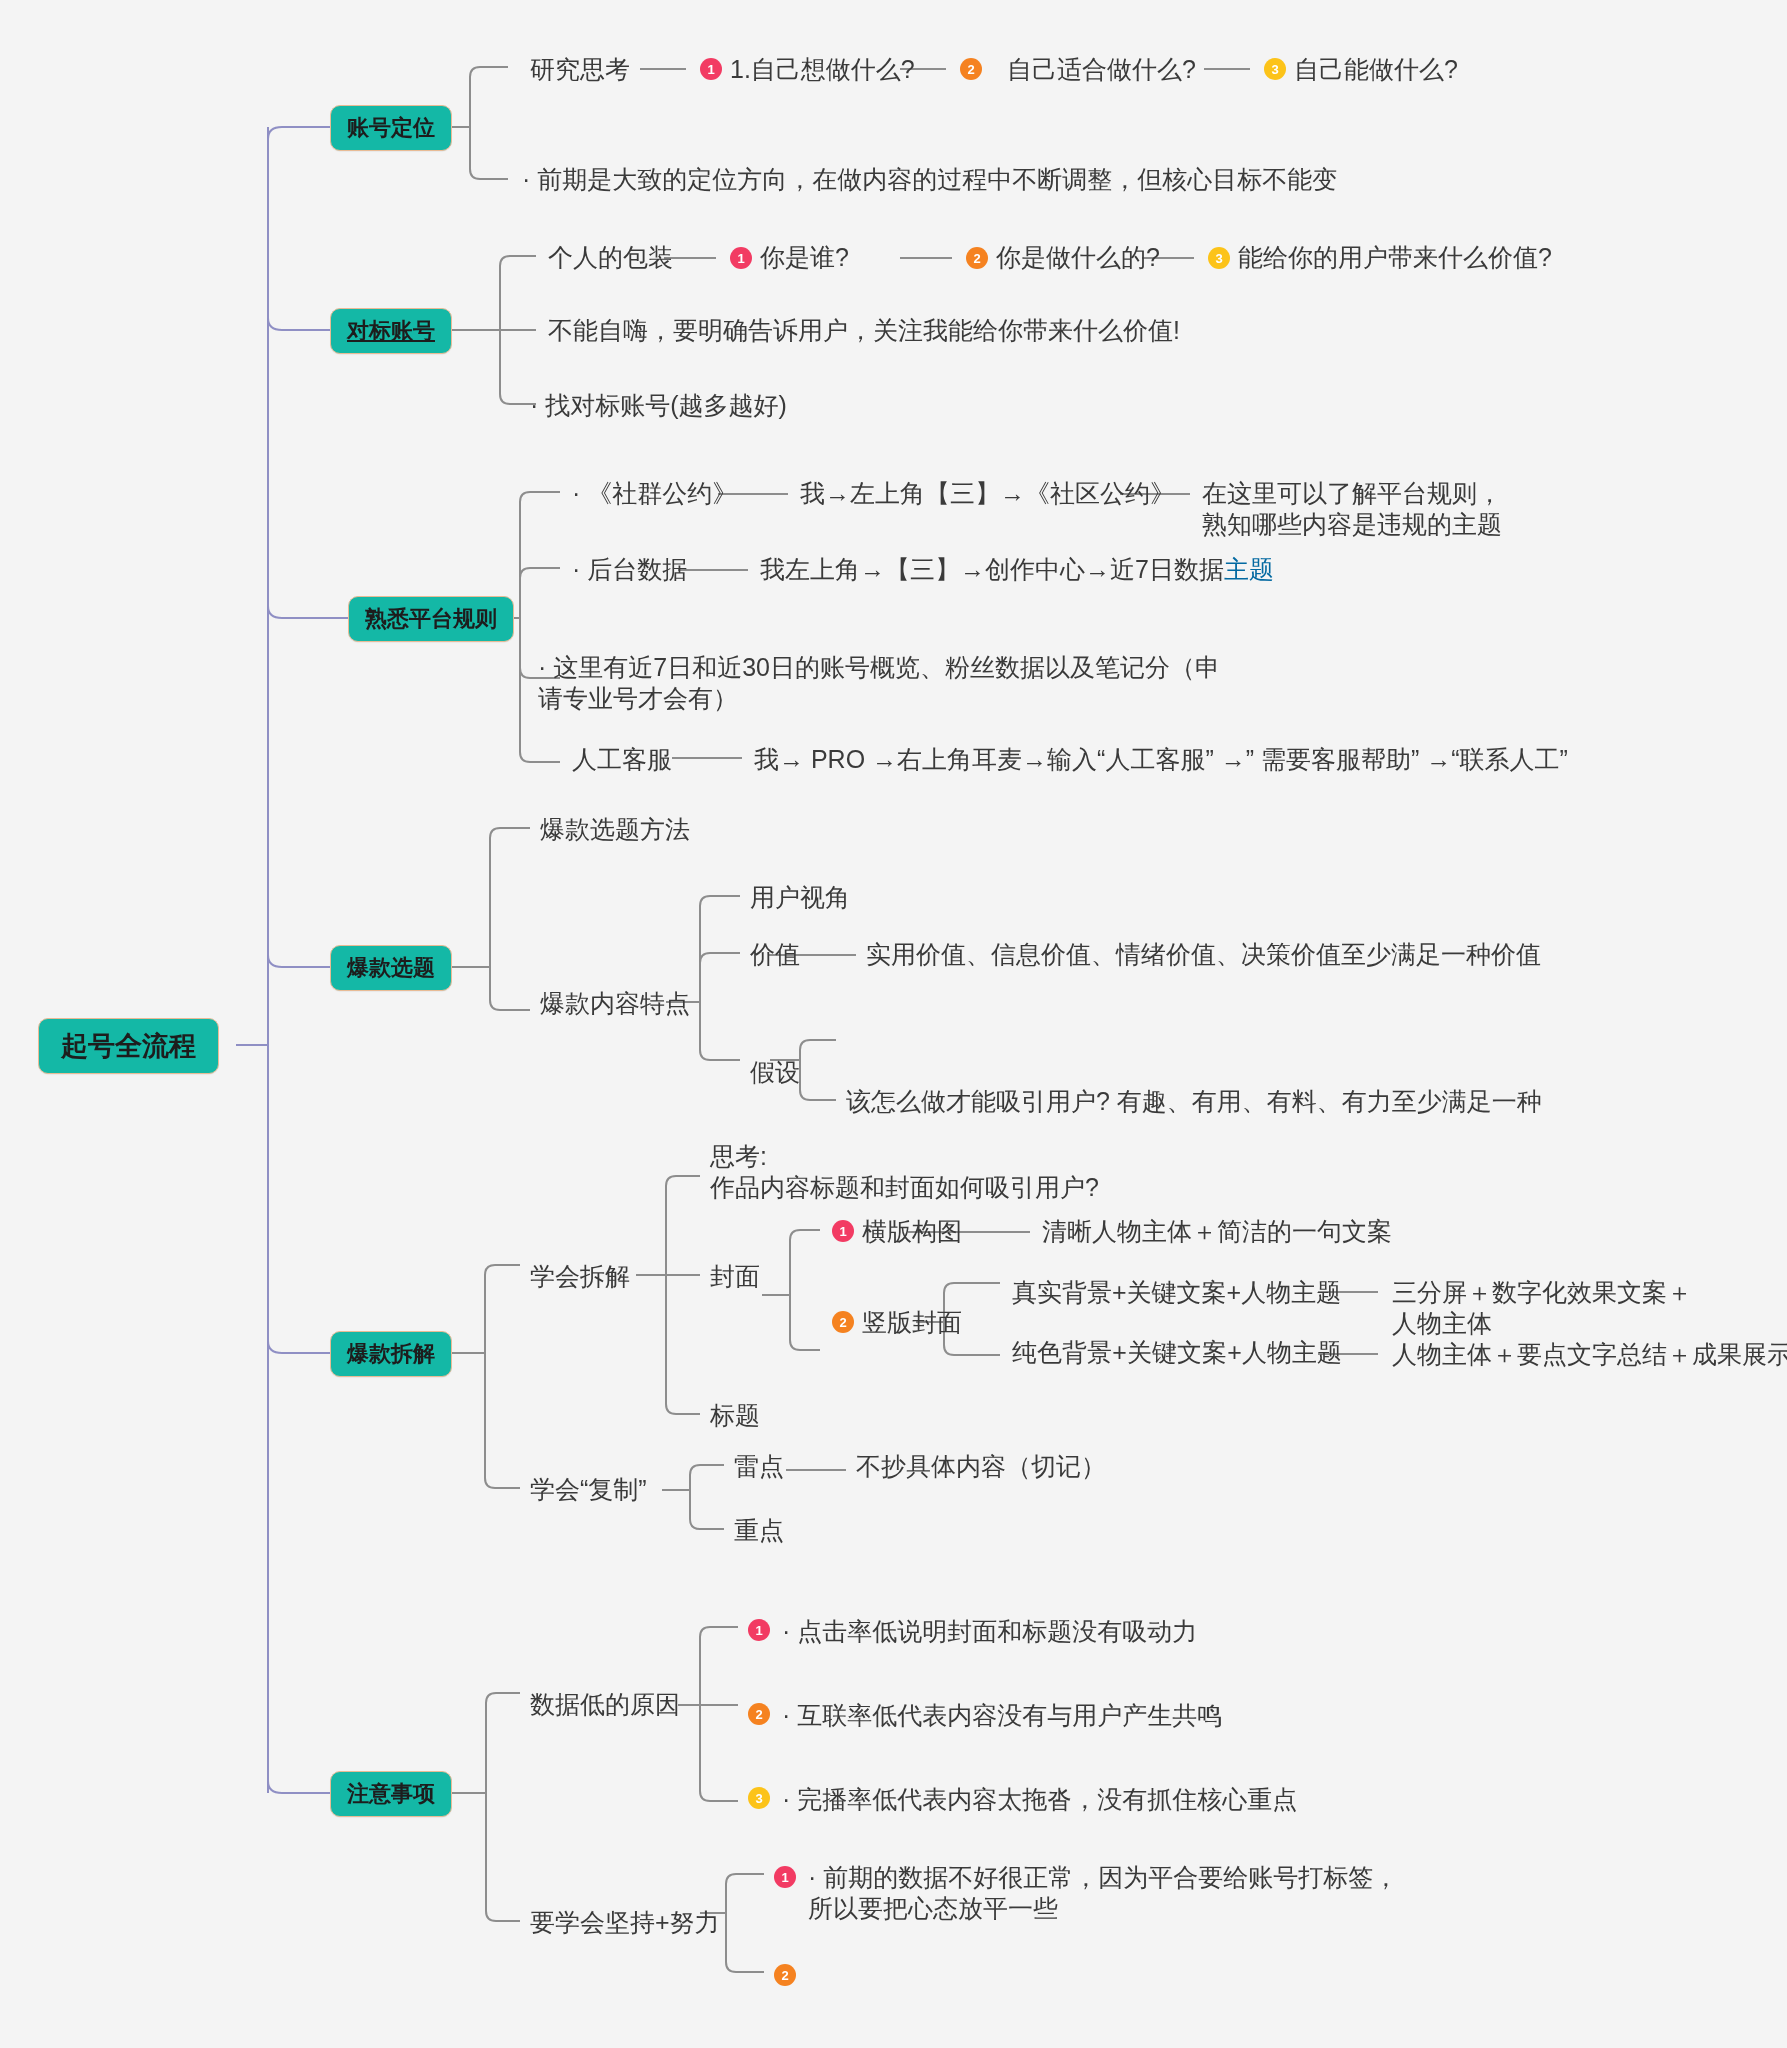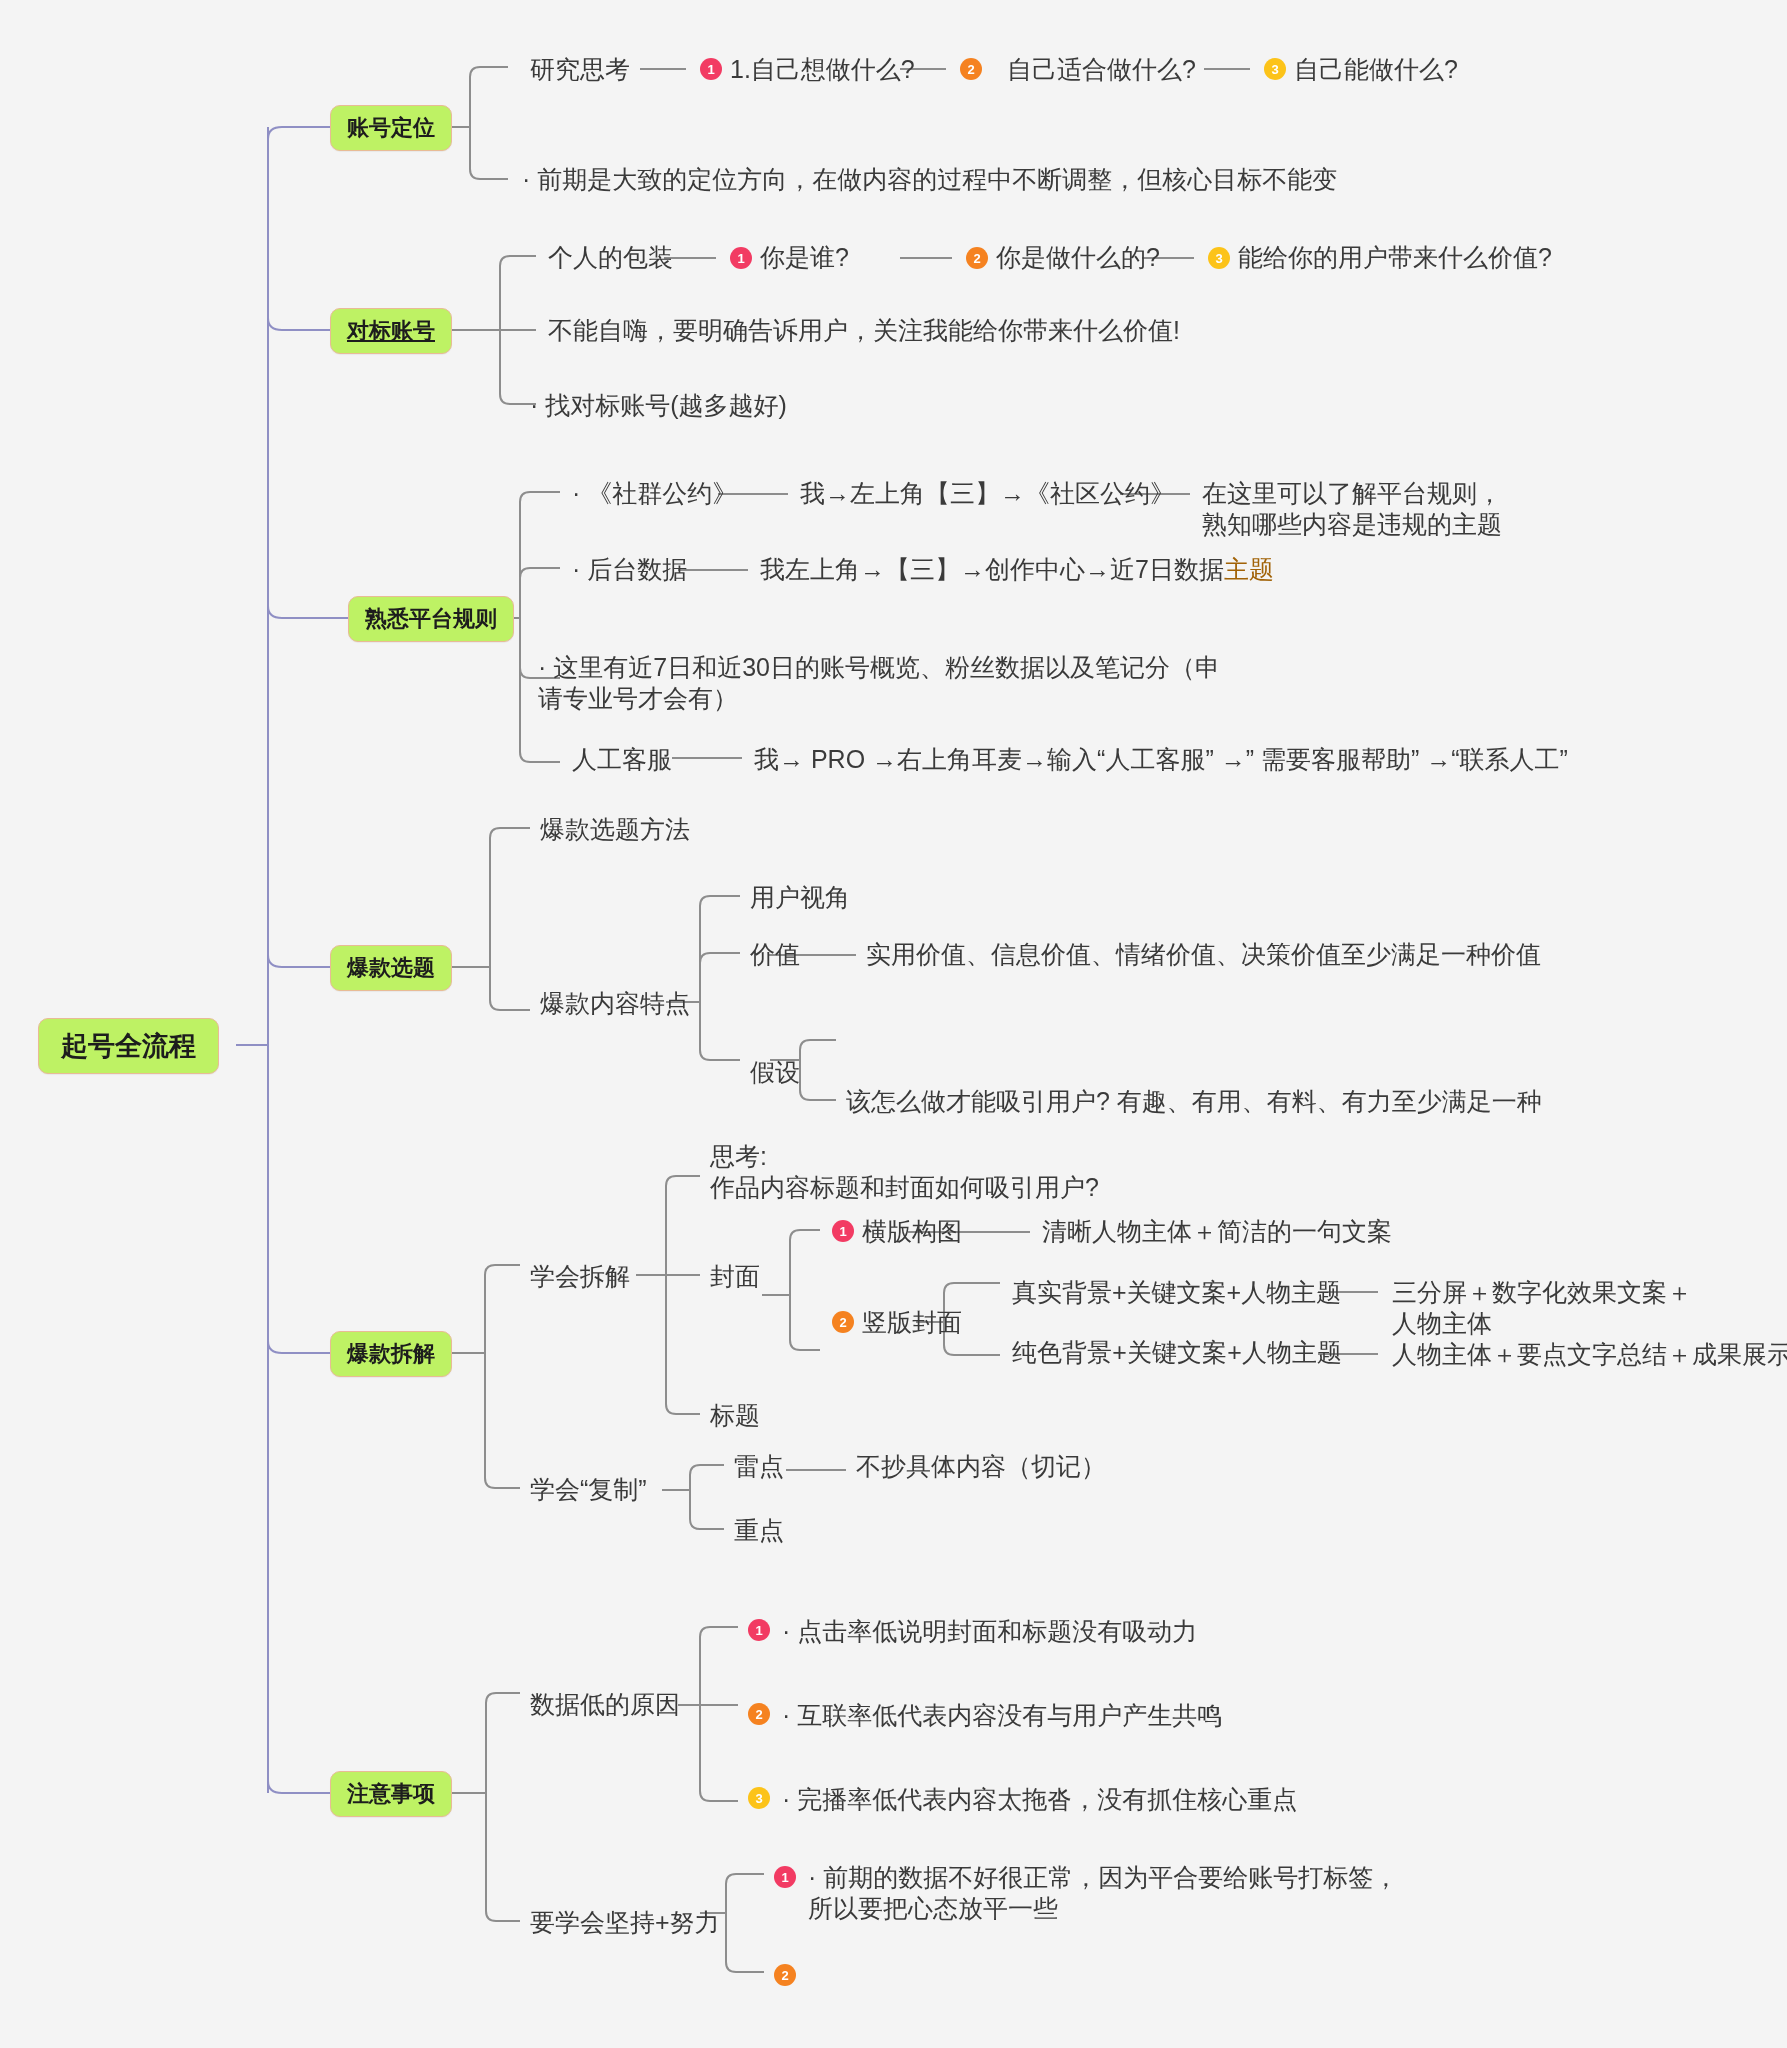--- a/index.html
+++ b/index.html
@@ -9,21 +9,21 @@
     font-family:"Liberation Sans","DejaVu Sans",sans-serif;
     color:#3c3c3c;
     overflow:hidden;
   }
   #stage{position:relative;width:1787px;height:2048px;}
   svg#wires{position:absolute;left:0;top:0;width:1787px;height:2048px;pointer-events:none;}
 
   
   .boxnode{
     position:absolute;
-    background:#bef264;
+    background:#14b8a6;
     border:1px solid #e8bb95;
     border-radius:10px;
     font-weight:bold;
     color:#1d1d1d;
     display:flex;align-items:center;justify-content:center;
     box-shadow:0 1px 1px rgba(0,0,0,.05);
     white-space:nowrap;
   }
   .root{
     font-size:27px;
@@ -39,21 +39,21 @@
 
   
   .txt{
     position:absolute;
     font-size:25px;
     line-height:31px;
     color:#3a3a3a;
     white-space:nowrap;
   }
   .txt.wrap{white-space:normal;}
-  .dim{color:#a16207;}
+  .dim{color:#0369a1;}
 
   
   .badge{
     position:absolute;
     width:22px;height:22px;
     border-radius:50%;
     color:#fff;
     font-size:13px;
     font-weight:bold;
     display:flex;align-items:center;justify-content:center;

